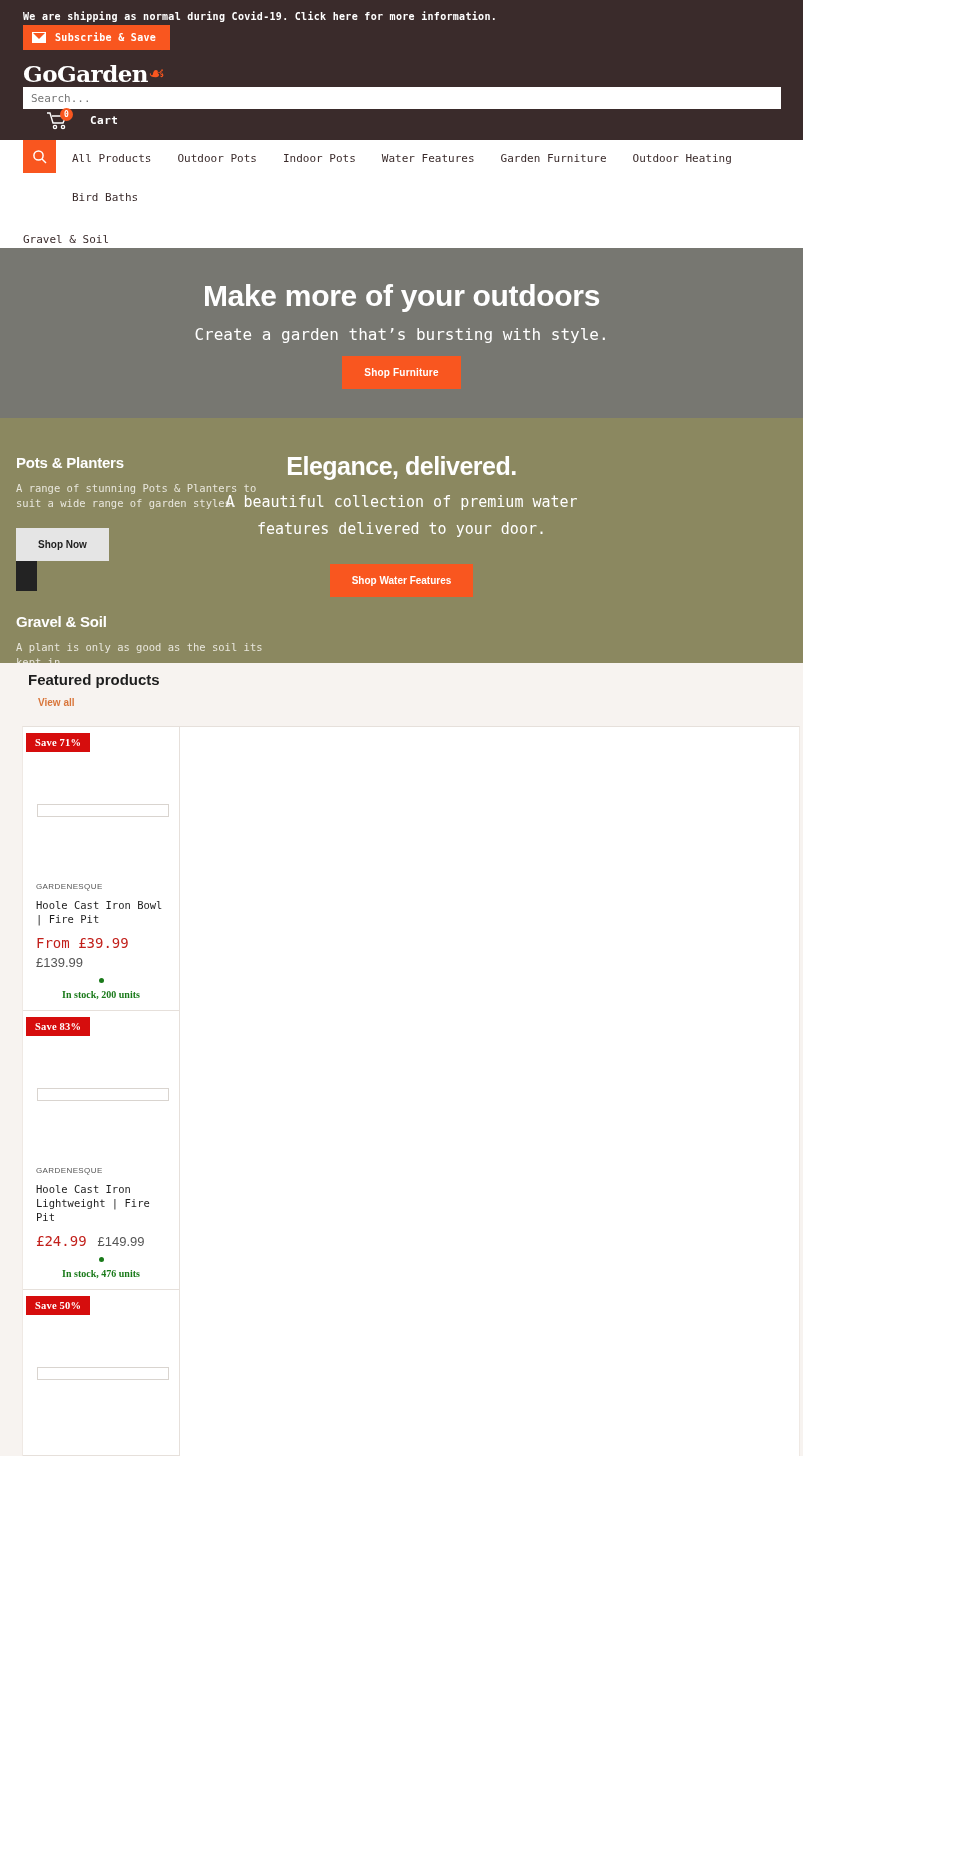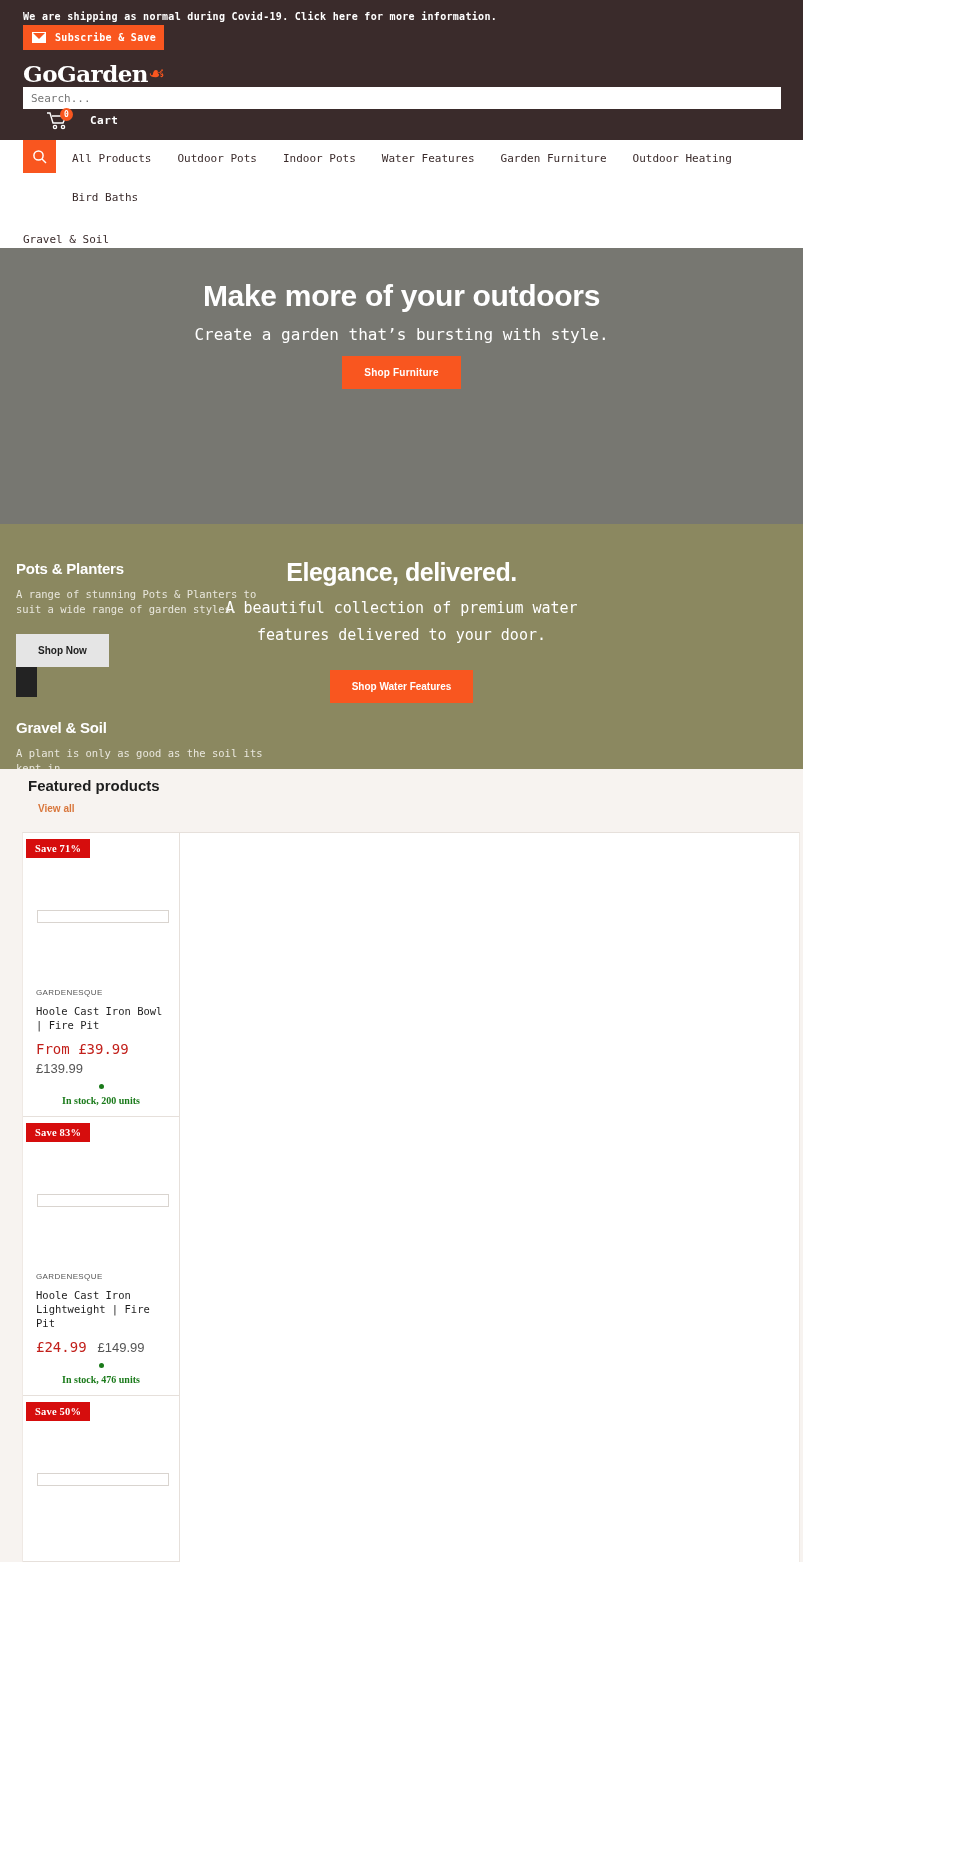--- a/index.html
+++ b/index.html
@@ -32,21 +32,21 @@
     position: absolute;
     left: 23px;
     top: 25px;
     background: #f9561f;
     color: #ffffff;
     border: none;
     height: 25px;
     display: flex;
     align-items: center;
     gap: 9px;
-    padding: 0 8px 0 9px;
+    padding: 0 14px 0 9px;
     font-size: 10px;
     font-weight: bold;
     font-family: "DejaVu Sans Mono", monospace;
     letter-spacing: 0.3px;
     cursor: pointer;
   }
   .env-icon {
     width: 14px; height: 11px;
     background: #ffffff;
     position: relative;
@@ -169,21 +169,21 @@
     font-family: "DejaVu Sans Mono", monospace;
     letter-spacing: 0px;
     white-space: nowrap;
     cursor: pointer;
   }
   .nav-row2 { padding-left: 23px; margin-top: 24px; }
 
   
   .hero {
     background: #777771;
-    height: 276px;
+    height: 170px;
     position: relative;
     text-align: center;
   }
   .hero-title {
     color: #ffffff;
     font-family: "Liberation Sans", sans-serif;
     font-weight: bold;
     font-size: 30px;
     padding-top: 31px;
     letter-spacing: -0.3px;

